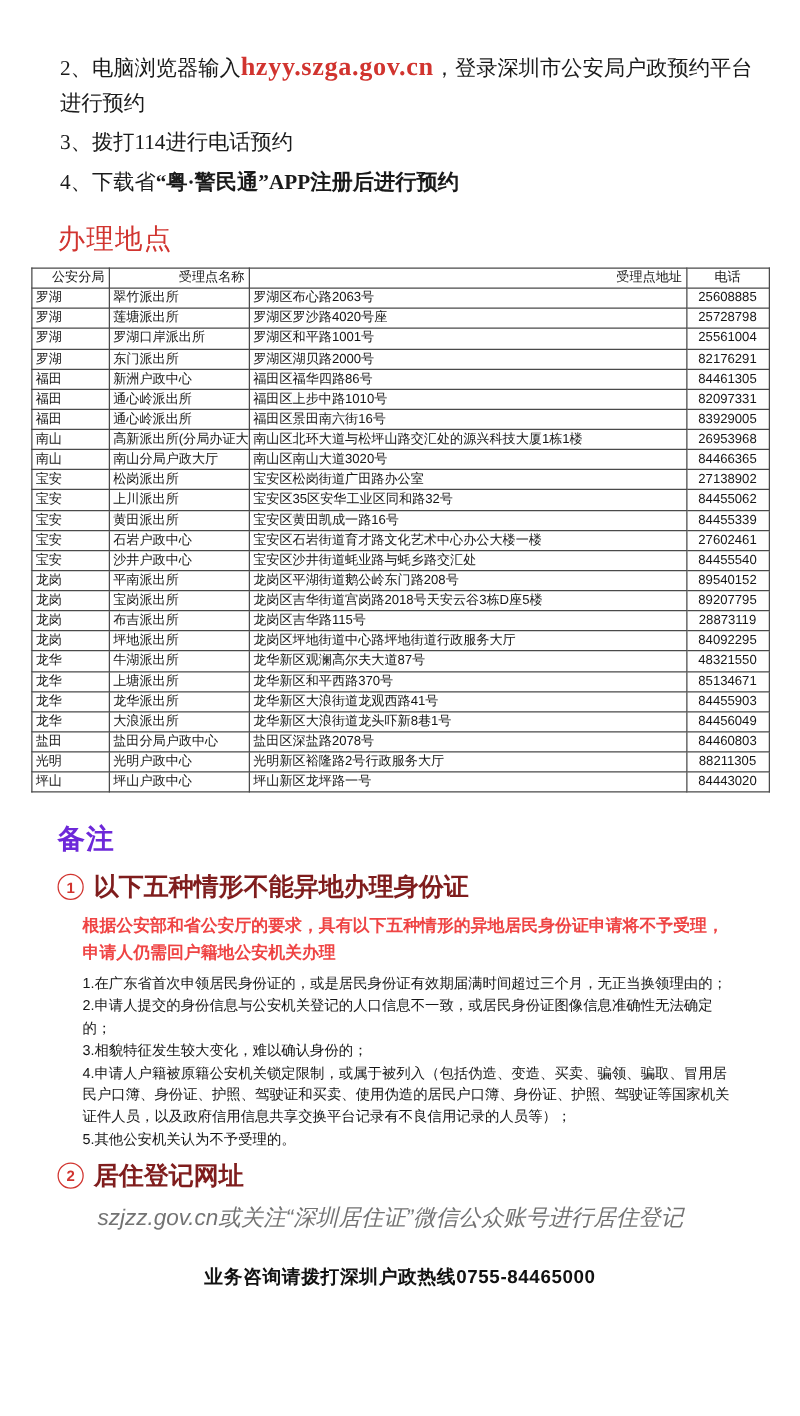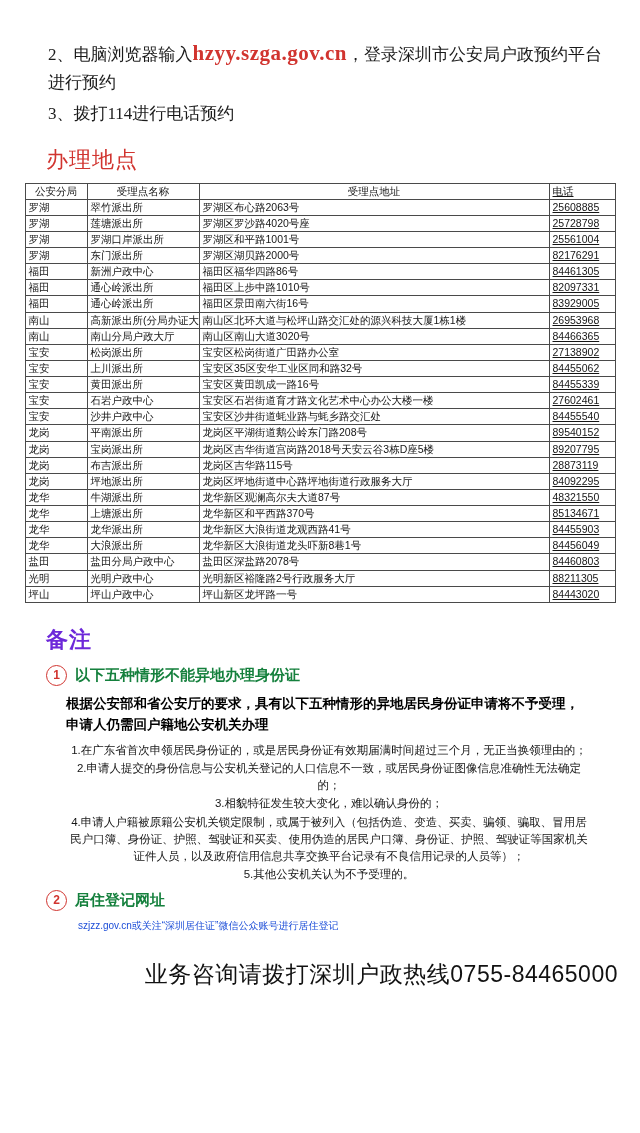--- a/index.html
+++ b/index.html
@@ -66,27 +66,27 @@
   table.loc th, table.loc td {
     border: 1px solid #4a4a4a;
     padding: 1px 3px;
     line-height: 1.25;
     white-space: nowrap;
     overflow: hidden;
     color: #151515;
   }
   table.loc th {
     font-weight: normal;
-    text-align: center;
+    text-align: right;
   }
   table.loc col.c0 { width: 62px; }
   table.loc col.c1 { width: 112px; }
   table.loc col.c2 { width: 350px; }
   table.loc col.c3 { width: 66px; }
-  table.loc td.tel, table.loc th.tel { text-align: left; text-decoration: underline; }
+  table.loc td.tel, table.loc th.tel { text-align: center; }
 
   
   .remark-head {
     color: #6d28d9;
     font-size: 22px;
     font-weight: bold;
     margin: 22px 0 10px 24px;
     letter-spacing: 1px;
   }
   .remark-block { margin: 0 0 4px 0; }
@@ -105,67 +105,70 @@
     border: 1.5px solid #d1342f;
     border-radius: 50%;
     color: #d1342f;
     font-size: 12px;
     font-weight: bold;
     margin-right: 8px;
     flex: none;
     line-height: 1;
   }
   .remark-title-text {
-    color: #15803d;
-    font-size: 15px;
+    color: #7f1d1d;
+    font-size: 20px;
     font-weight: bold;
   }
   .remark-body {
     margin: 0 26px 0 44px;
     font-size: 13.5px;
     line-height: 1.55;
     font-weight: bold;
-    color: #000000;
+    color: #ef4444;
   }
   .remark-list {
     margin: 6px 26px 6px 44px;
     font-size: 11.5px;
     line-height: 1.5;
     color: #161616;
-    text-align: center;
   }
   .remark-list div { margin-bottom: 1px; }
   .site-line {
     margin: 4px 26px 0 56px;
-    font-size: 10px;
-    color: #1d4ed8;
+    font-size: 18px;
+    color: #737373;
+    font-style: italic;
   }
 
   
   .footer {
-    text-align: right;
-    font-size: 23px;
-    font-weight: normal;
+    text-align: center;
+    font-size: 15px;
+    font-weight: bold;
     color: #111;
     margin-top: 26px;
     padding-bottom: 8px;
     letter-spacing: .5px;
   }
 </style>
 </head>
 <body>
 
 <div class="page">
 
   <div class="intro">
     <div class="intro-item">
       <span class="num">2、</span><span>电脑浏览器输入</span><span class="url-red">hzyy.szga.gov.cn</span><span>，登录深圳市公安局户政预约平台进行预约</span>
     </div>
     <div class="intro-item">
       <span class="num">3、</span><span>拨打</span><span>114进行电话预约</span>
+    </div>
+    <div class="intro-item">
+      <span class="num">4、</span><span>下载省</span><span class="quoted">“粤·警民通”APP注册后进行预约</span>
     </div>
   </div>
 
   <div class="section-head">办理地点</div>
 
   <table class="loc">
     <colgroup>
       <col class="c0">
         <col class="c1">
         <col class="c2">

